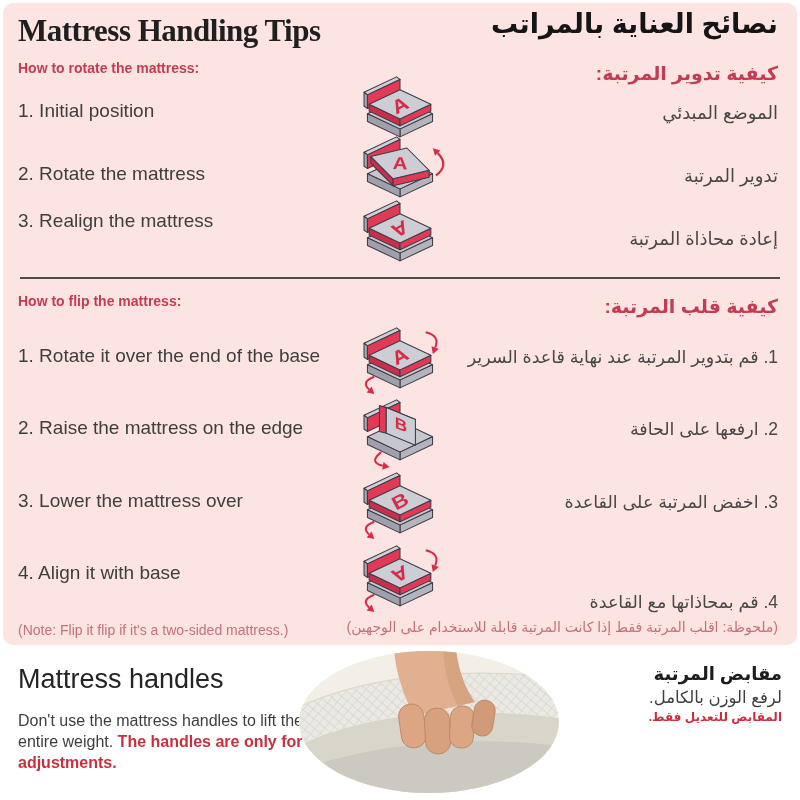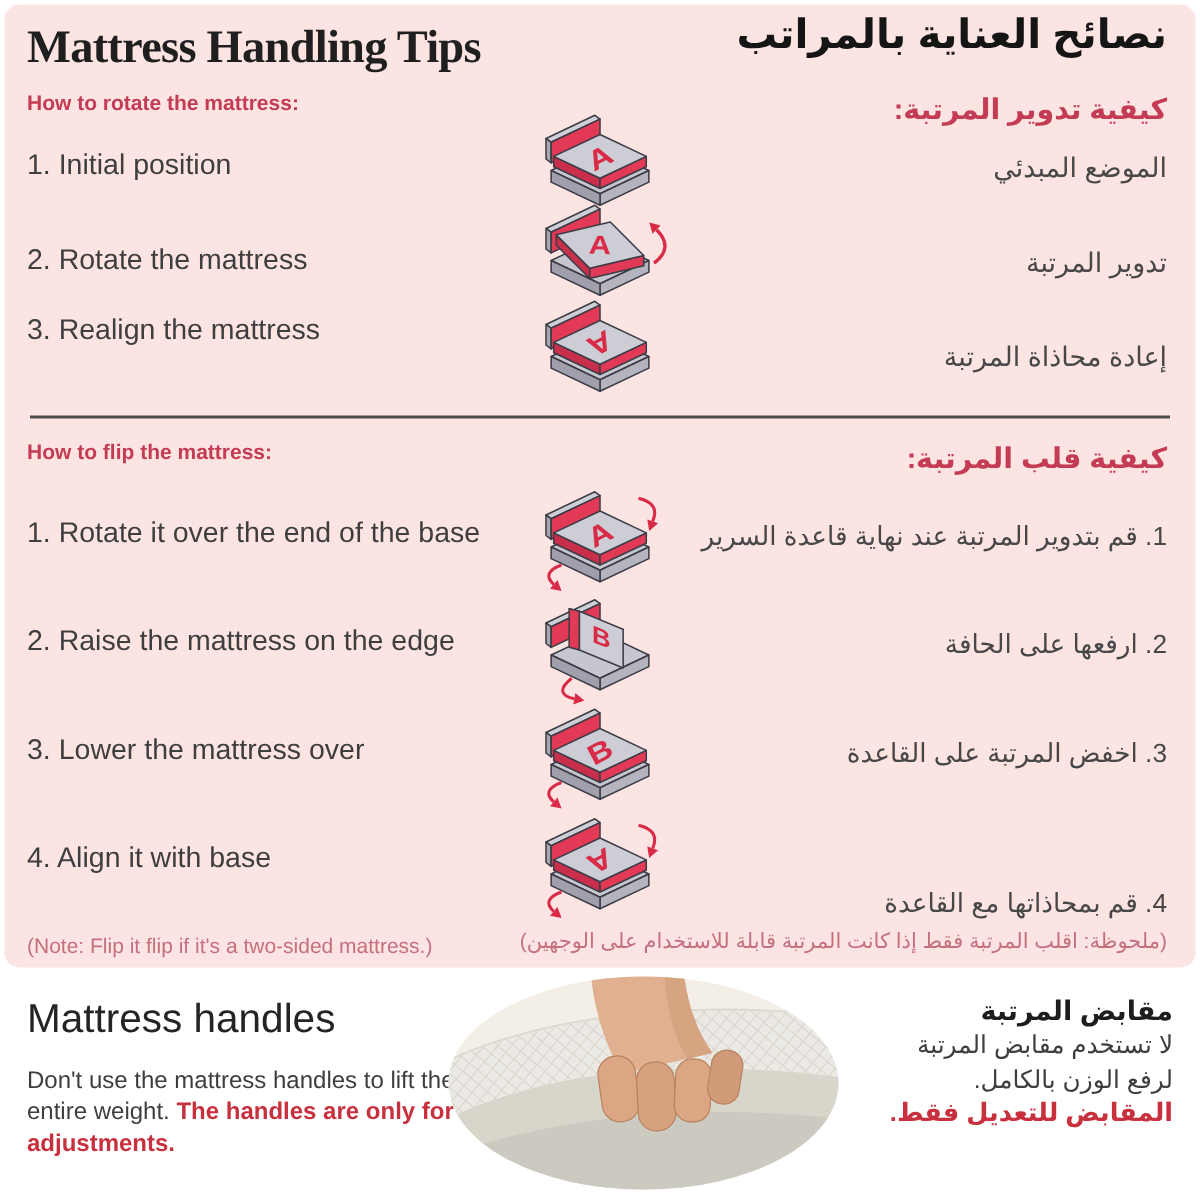--- a/index.html
+++ b/index.html
@@ -23,21 +23,21 @@
   .divider{left:20px;top:277px;width:760px;height:2px;background:#4d4d4d;}
   .note-en{left:18px;top:622px;font-size:14px;color:#c4707e;}
   .note-ar{right:22px;top:619px;font-size:14px;color:#c4707e;direction:rtl;}
   .step-icon{position:absolute;left:352px;width:96px;}
   .handles-title{left:18px;top:664px;font-size:27px;color:#242424;}
   .handles-text{left:18px;top:710px;width:292px;font-size:16px;line-height:1.32;color:#3e3e3e;}
   .red-bold{color:#c9303e;font-weight:bold;}
   .handles-ar{right:18px;top:662px;text-align:right;direction:rtl;line-height:1.35;}
   .handles-ar .h{font-size:18px;font-weight:bold;color:#1d1d1d;}
   .handles-ar .b{font-size:16.5px;color:#3e3e3e;}
-  .handles-ar .r{font-size:17px;font-weight:bold;color:#c9303e;}
+  .handles-ar .r{font-size:12px;font-weight:bold;color:#c9303e;}
   .photo{position:absolute;left:298px;top:650px;width:262px;height:146px;}
   svg text{font-family:"Liberation Sans","DejaVu Sans",sans-serif;}
 </style>
 </head>
 <body>
 
 <svg width="0" height="0" style="position:absolute">
   <defs>
     <g id="bed-frame" stroke="#3c3c46" stroke-width="1.2" stroke-linejoin="round">
       <polygon points="56,26 94,44 56,62 18,44" fill="#c6c6cf"></polygon>
@@ -152,21 +152,20 @@
 <div class="abs note-en">(Note: Flip it flip if it's a two-sided mattress.)</div>
 <div class="abs note-ar">(ملحوظة: اقلب المرتبة فقط إذا كانت المرتبة قابلة للاستخدام على الوجهين)</div>
 
 <div class="abs handles-title">Mattress handles</div>
 <div class="abs handles-text">
   <span>Don't use the mattress handles to lift the entire weight. </span><span class="red-bold">The handles are only for adjustments.</span>
 </div>
 
 <div class="abs handles-ar">
   <div class="h">مقابض المرتبة</div>
-  <div class="b">لا تستخدم مقابض المرتبة</div>
   <div class="b">لرفع الوزن بالكامل.</div>
   <div class="r">المقابض للتعديل فقط.</div>
 </div>
 
 <svg class="photo" viewBox="0 0 262 146">
   <defs>
     <clipPath id="pc">
         <ellipse cx="131" cy="72" rx="130" ry="71"></ellipse>
       </clipPath>
     <pattern id="mesh" width="7" height="7" patternUnits="userSpaceOnUse" patternTransform="rotate(40)">

